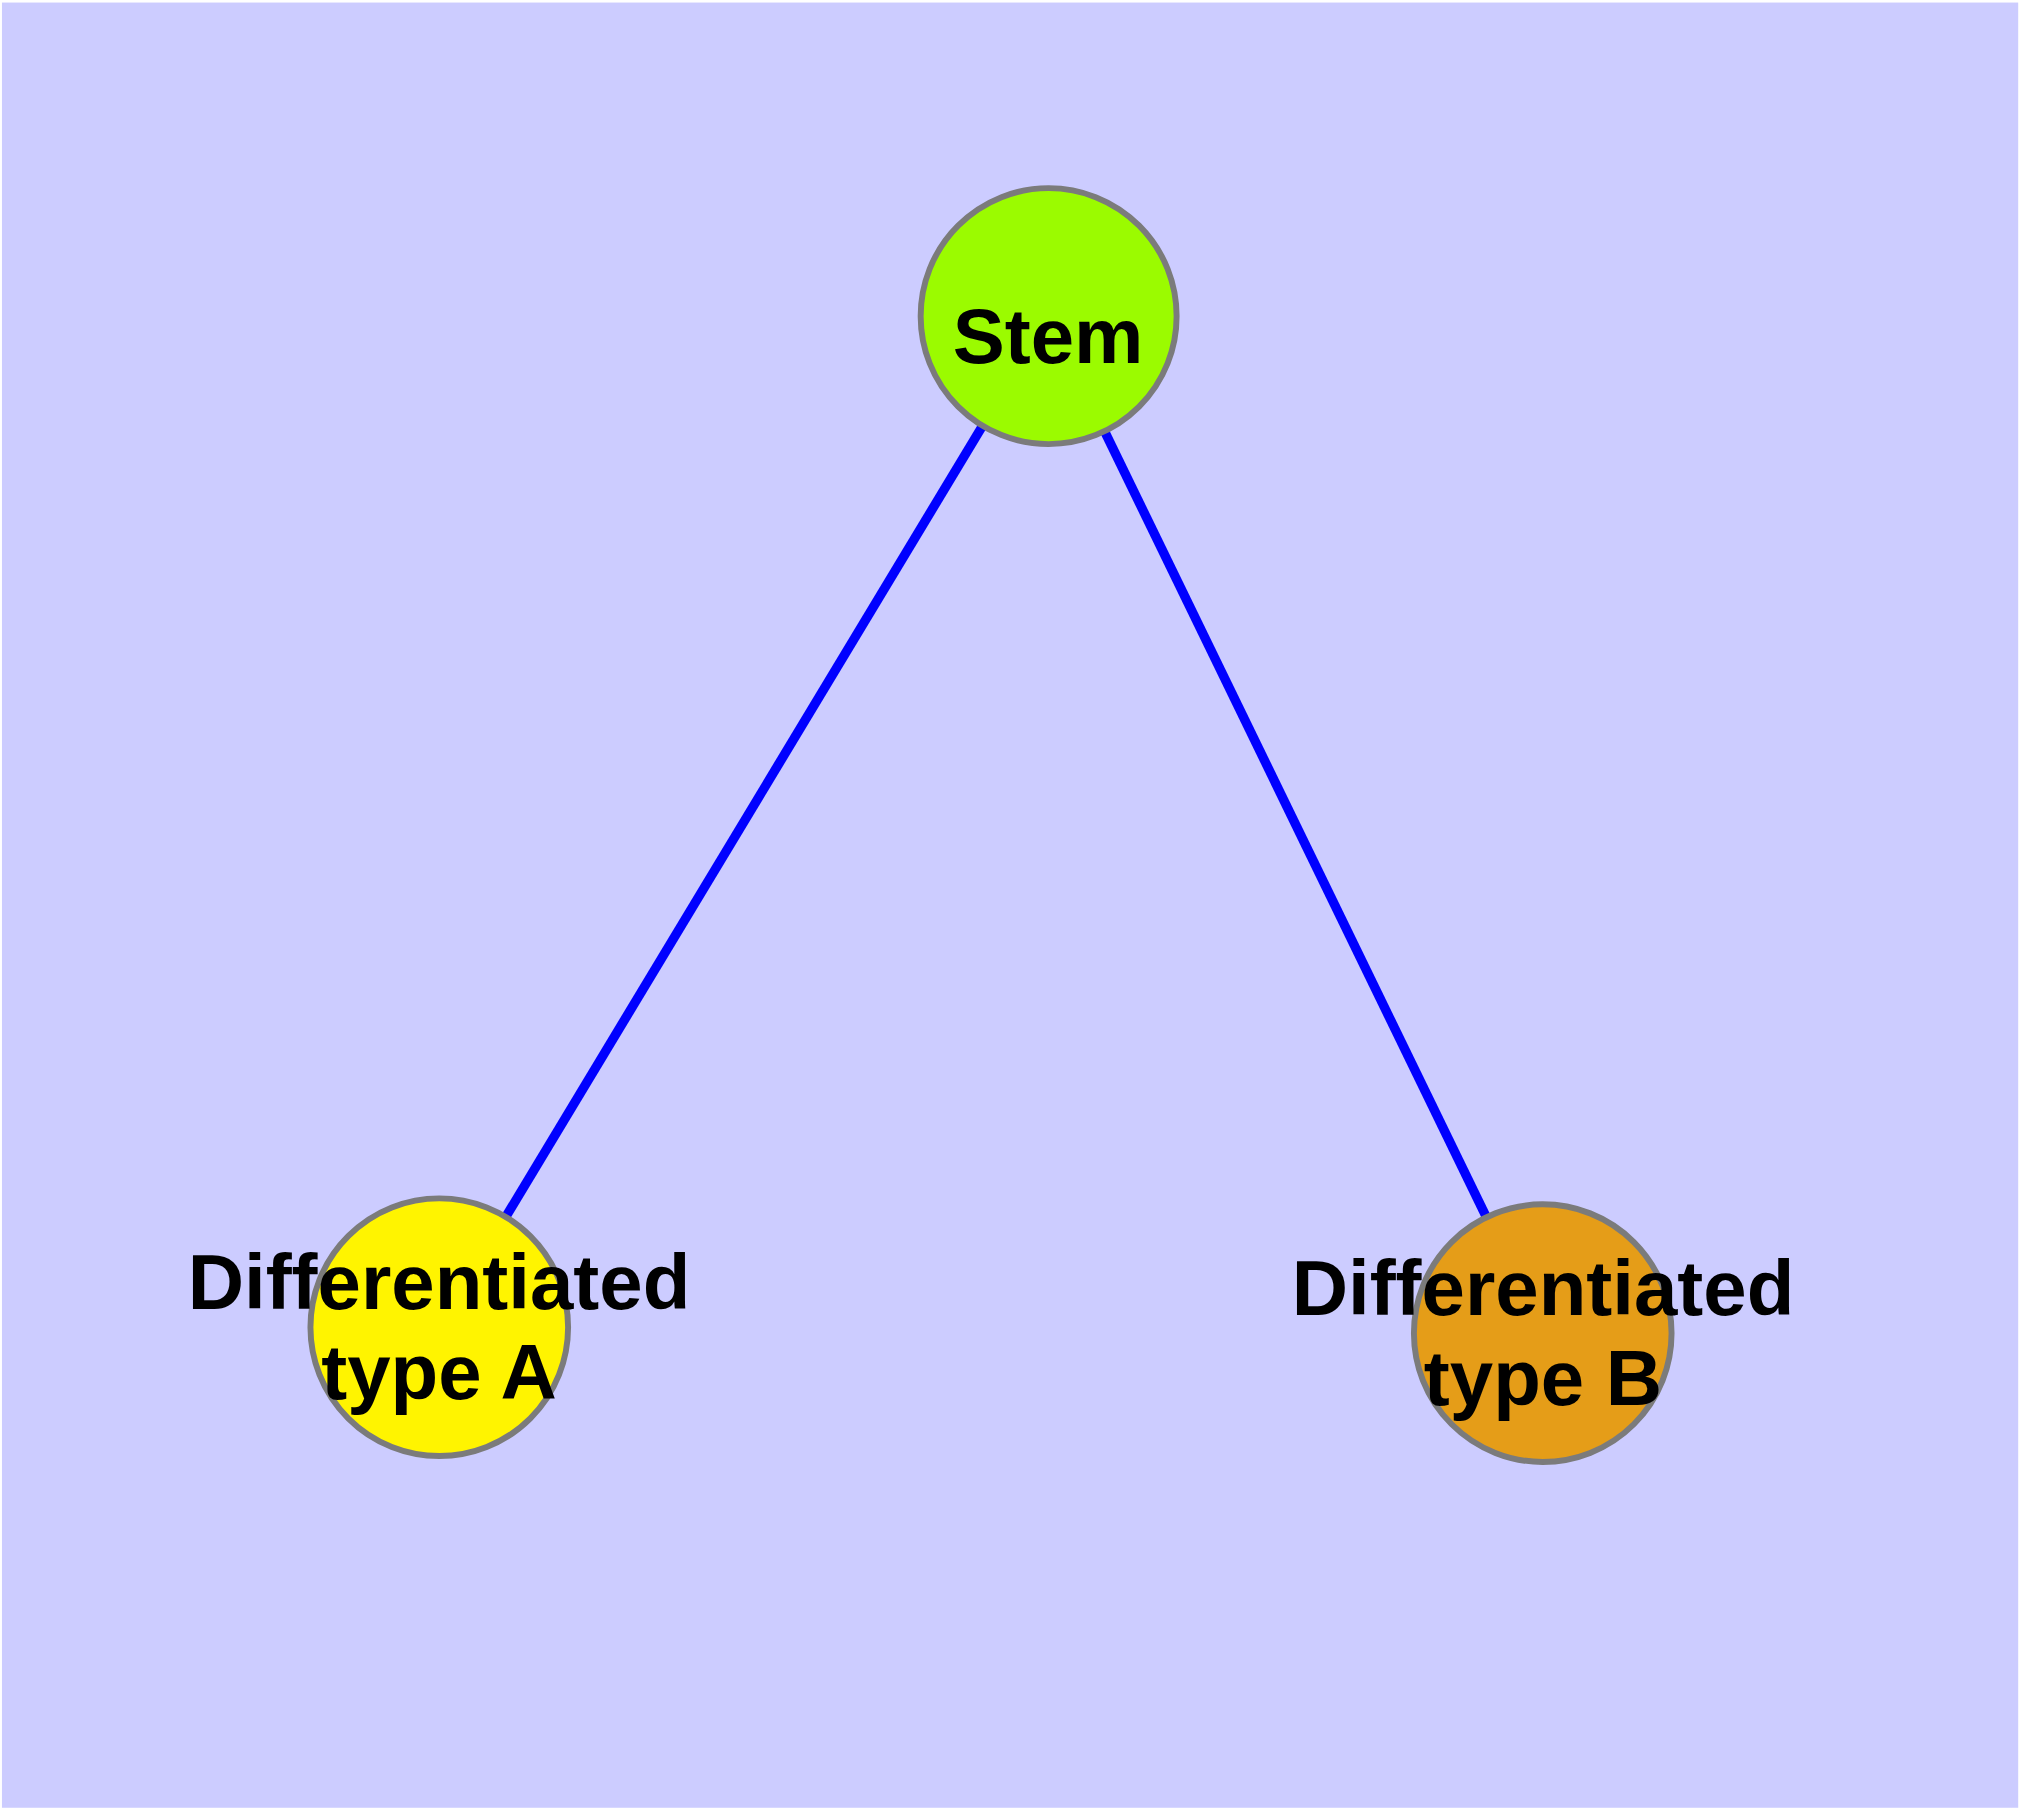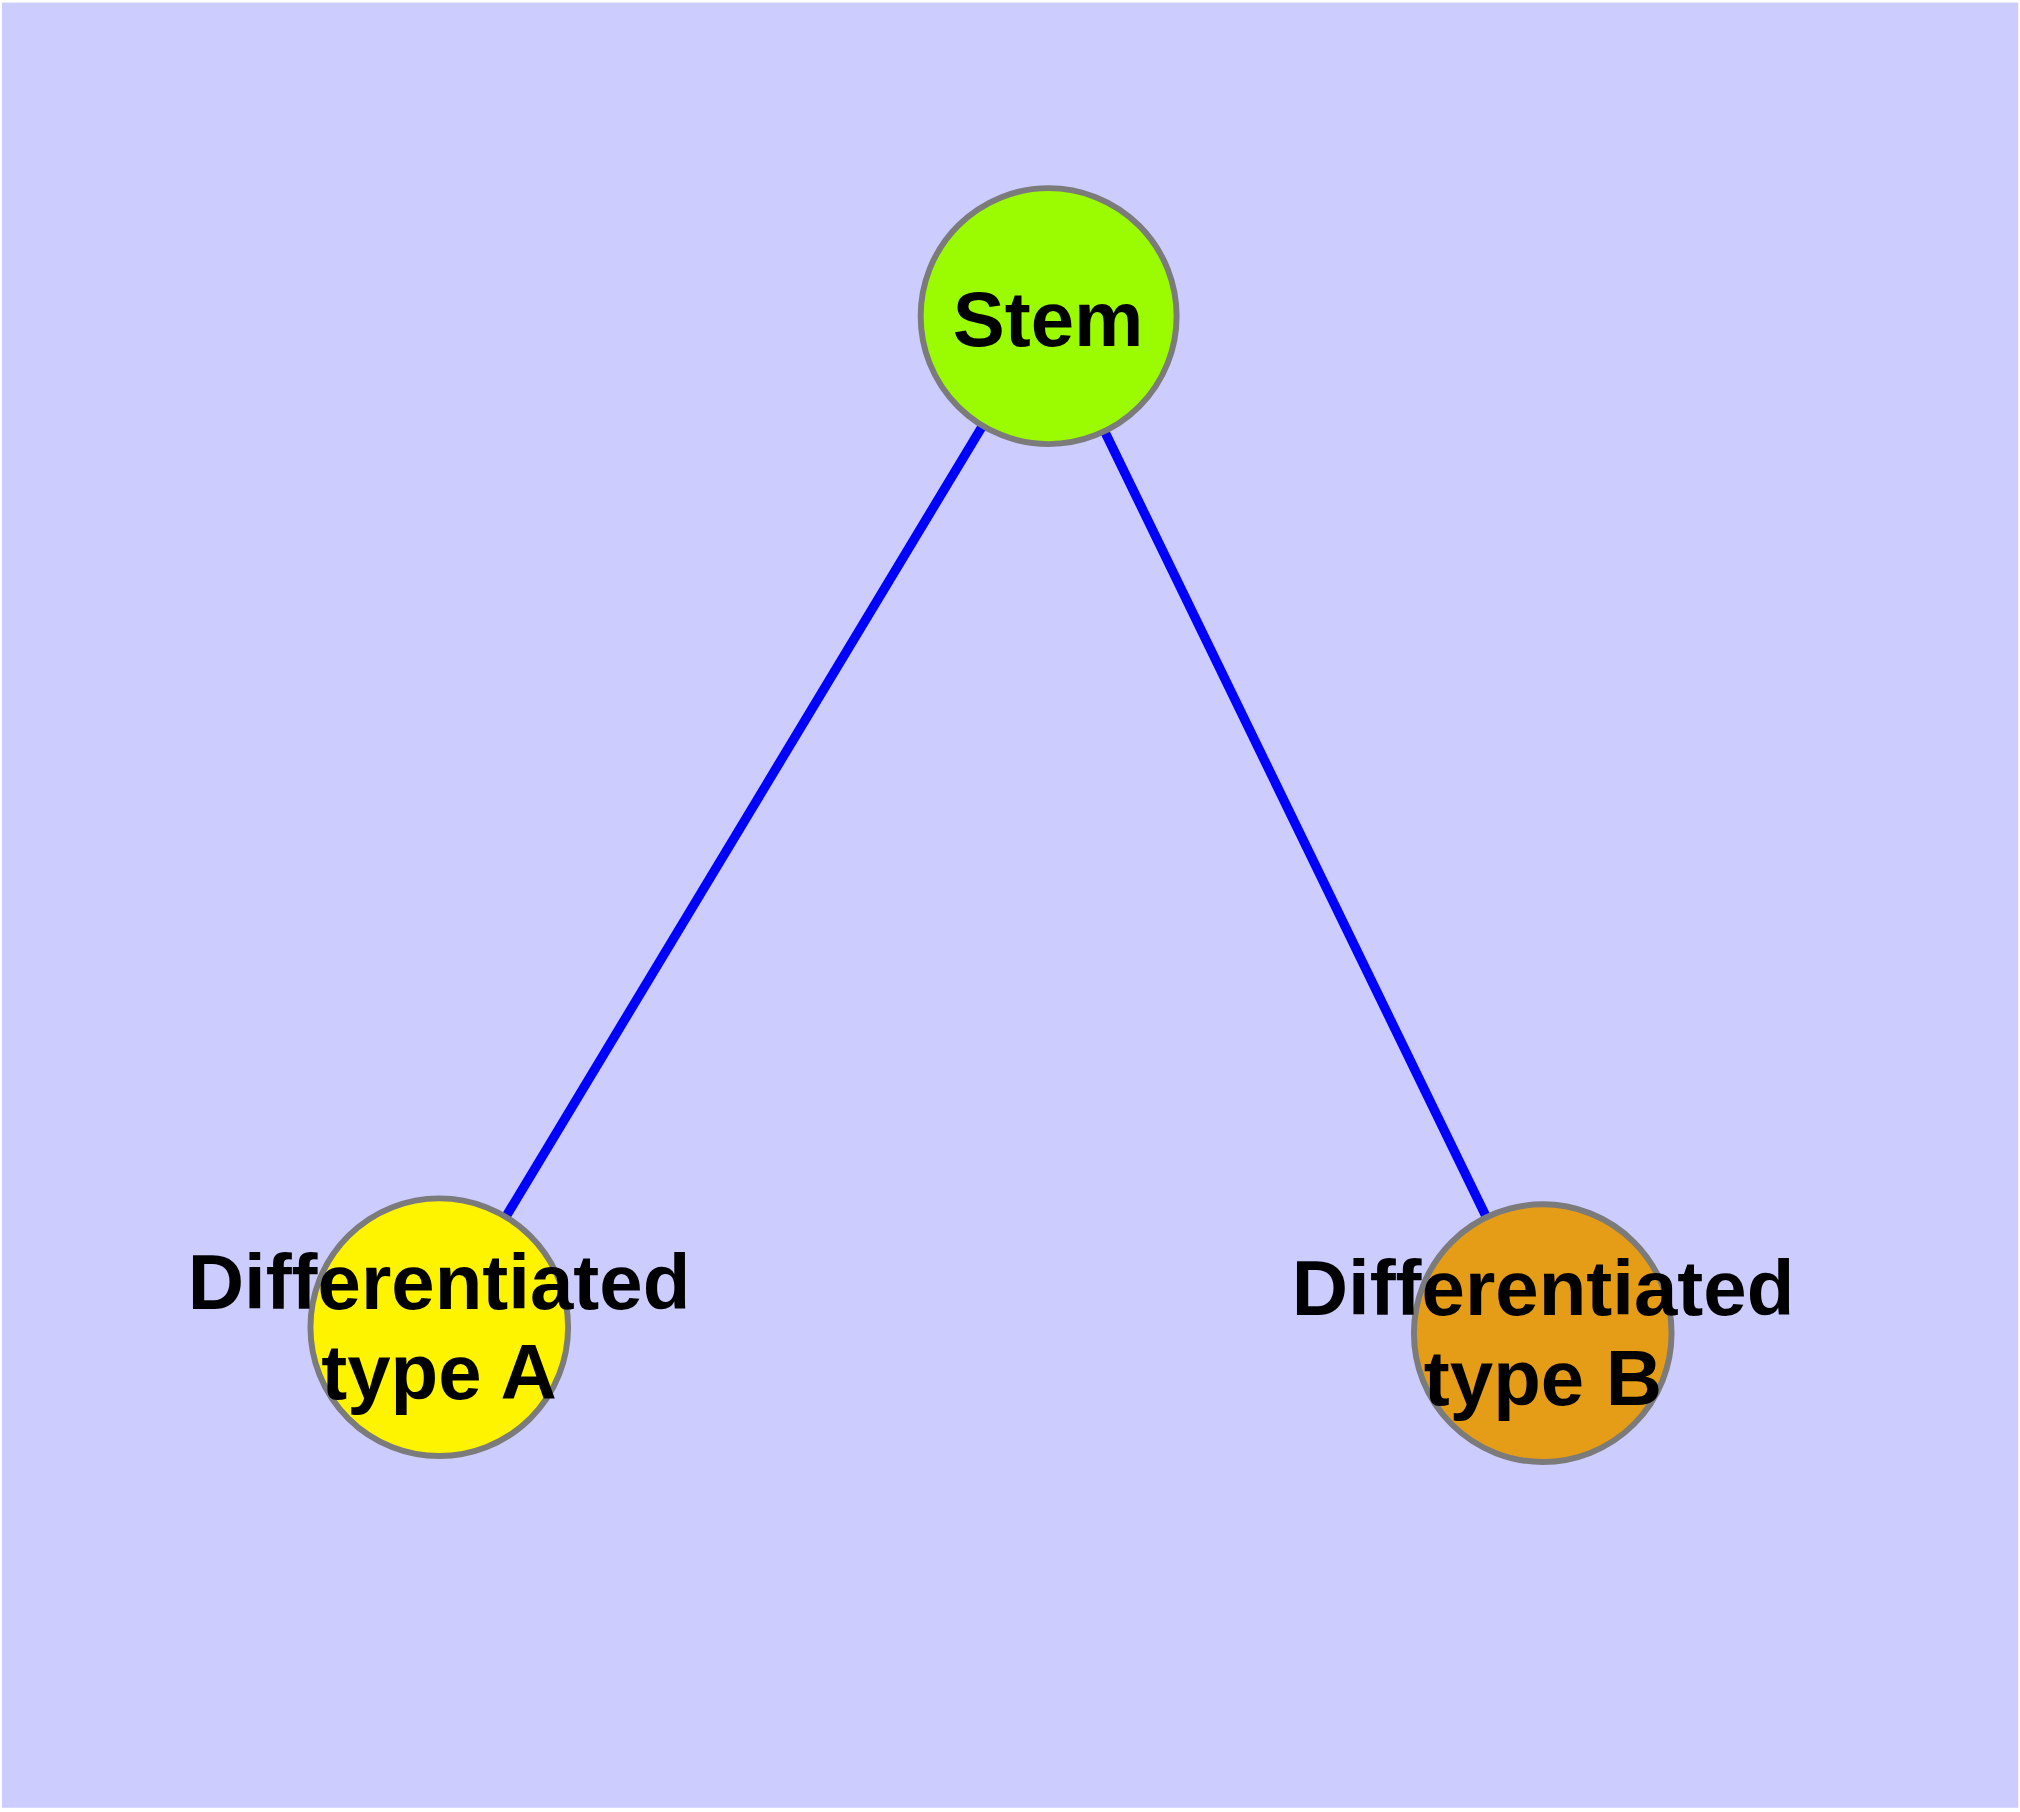--- a/index.html
+++ b/index.html
@@ -42,20 +42,20 @@
 <div id="diagram-root" style="width: 2021px; height: 1812px; background: rgb(255, 255, 255);">
   <svg id="diagram-svg" xmlns="http://www.w3.org/2000/svg" width="2021" height="1812" viewBox="0 0 2384 2138">
       <rect x="2" y="3" width="2379" height="2130" fill="#CCCCFF"></rect>
       <line x1="1237" y1="373" x2="518" y2="1566" stroke="#0000FF" stroke-width="11"></line>
       <line x1="1237" y1="373" x2="1820" y2="1573" stroke="#0000FF" stroke-width="11"></line>
       <circle cx="1237" cy="373" r="151" fill="#9BFB00" stroke="#7B7B7B" stroke-width="7"></circle>
       <circle cx="518" cy="1566" r="152" fill="#FFF400" stroke="#7B7B7B" stroke-width="7"></circle>
       <circle cx="1820" cy="1573" r="152" fill="#E59D18" stroke="#7B7B7B" stroke-width="7"></circle>
     </svg>
   <div id="label-layer">
-      <div class="node-label" style="left: 1048px; top: 319px; color: rgb(0, 0, 0); font-size: 78px; line-height: 90px;">Stem</div>
+      <div class="node-label" style="left: 1048px; top: 336px; color: rgb(0, 0, 0); font-size: 78px; line-height: 90px;">Stem</div>
       <div class="node-label" style="left: 439px; top: 1327px; color: rgb(0, 0, 0); font-size: 78px; line-height: 90px;">Differentiated
 type A</div>
       <div class="node-label" style="left: 1543px; top: 1333px; color: rgb(0, 0, 0); font-size: 78px; line-height: 90px;">Differentiated
 type B</div>
     </div>
 </div>
 
 
 </body></html>

